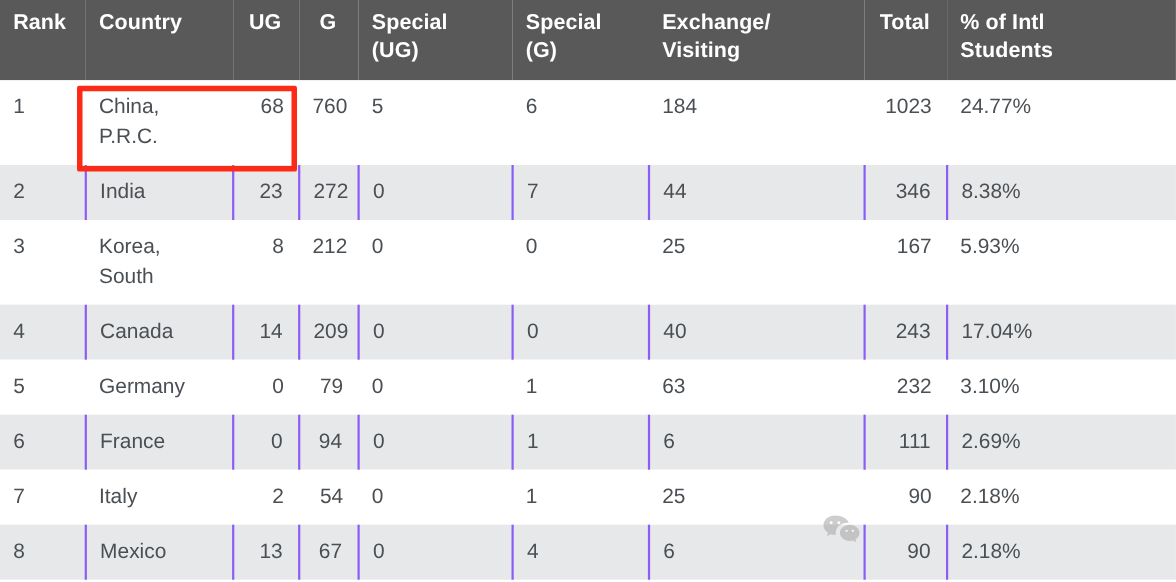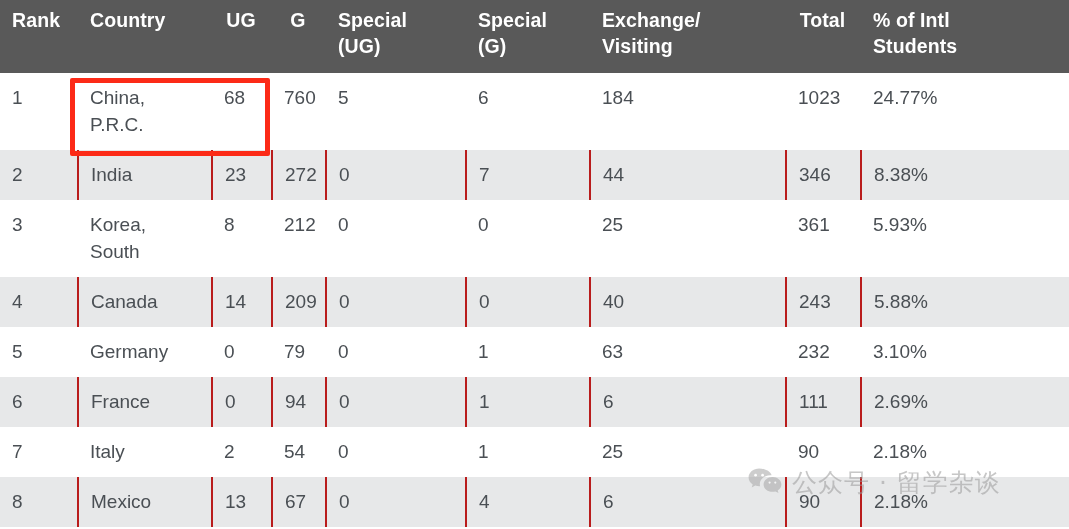--- a/index.html
+++ b/index.html
@@ -61,26 +61,26 @@
     color: #4a4f54;
     font-size: 19px;
     line-height: 27px;
     padding: 11px 12px 12px 12px;
     vertical-align: top;
     border: 0;
     background: #ffffff;
     white-space: normal;
   }
   table.stats tbody td.num {
-    text-align: left;
+    text-align: right;
     padding-right: 14px;
   }
   table.stats tbody tr.alt td {
     background: #e7e8e9;
-    border-left: 2px solid #b91c1c;
+    border-left: 2px solid #8b5cf6;
     border-right: 0;
   }
   table.stats tbody tr.alt td:first-child {
     border-left: 0;
   }
 
   
   .annotation-box {
     position: absolute;
     left: 70px;
@@ -186,33 +186,33 @@
           <td>8.38%</td>
         </tr>
         <tr>
           <td>3</td>
           <td>Korea, South</td>
           <td class="num">8</td>
           <td class="num">212</td>
           <td>0</td>
           <td>0</td>
           <td>25</td>
-          <td class="num">361</td>
+          <td class="num">167</td>
           <td>5.93%</td>
         </tr>
         <tr class="alt">
           <td>4</td>
           <td>Canada</td>
           <td class="num">14</td>
           <td class="num">209</td>
           <td>0</td>
           <td>0</td>
           <td>40</td>
           <td class="num">243</td>
-          <td>5.88%</td>
+          <td>17.04%</td>
         </tr>
         <tr>
           <td>5</td>
           <td>Germany</td>
           <td class="num">0</td>
           <td class="num">79</td>
           <td>0</td>
           <td>1</td>
           <td>63</td>
           <td class="num">232</td>
@@ -262,16 +262,15 @@
         <g fill="#a6a6a6">
           <path d="M11.2 0.6C5.3 0.6 0.6 4.6 0.6 9.5c0 2.8 1.6 5.3 4.1 6.9l-1 3.1 3.6-1.9c1.2 0.4 2.5 0.6 3.9 0.6 0.3 0 0.6 0 0.9 0 -0.2-0.7-0.3-1.4-0.3-2.1 0-4.9 4.8-8.9 10.7-8.9 0.4 0 0.7 0 1.1 0.1C22.7 3.6 17.5 0.6 11.2 0.6z"></path>
           <circle cx="7.6" cy="7.2" r="1.35" fill="#ffffff"></circle>
           <circle cx="14.6" cy="7.2" r="1.35" fill="#ffffff"></circle>
           <path d="M33.4 16.4c0-4.1-4-7.4-8.9-7.4 -4.9 0-8.9 3.3-8.9 7.4 0 4.1 4 7.4 8.9 7.4 1 0 2-0.1 2.9-0.4l3.1 1.6 -0.8-2.6C31.9 21 33.4 18.8 33.4 16.4z"></path>
           <circle cx="21.6" cy="14.6" r="1.1" fill="#ffffff"></circle>
           <circle cx="27.3" cy="14.6" r="1.1" fill="#ffffff"></circle>
         </g>
       </svg>
     </span>
-    <span class="wm-text">公众号 · 留学杂谈</span>
   </div>
 
 </div>
 
 </body></html>

